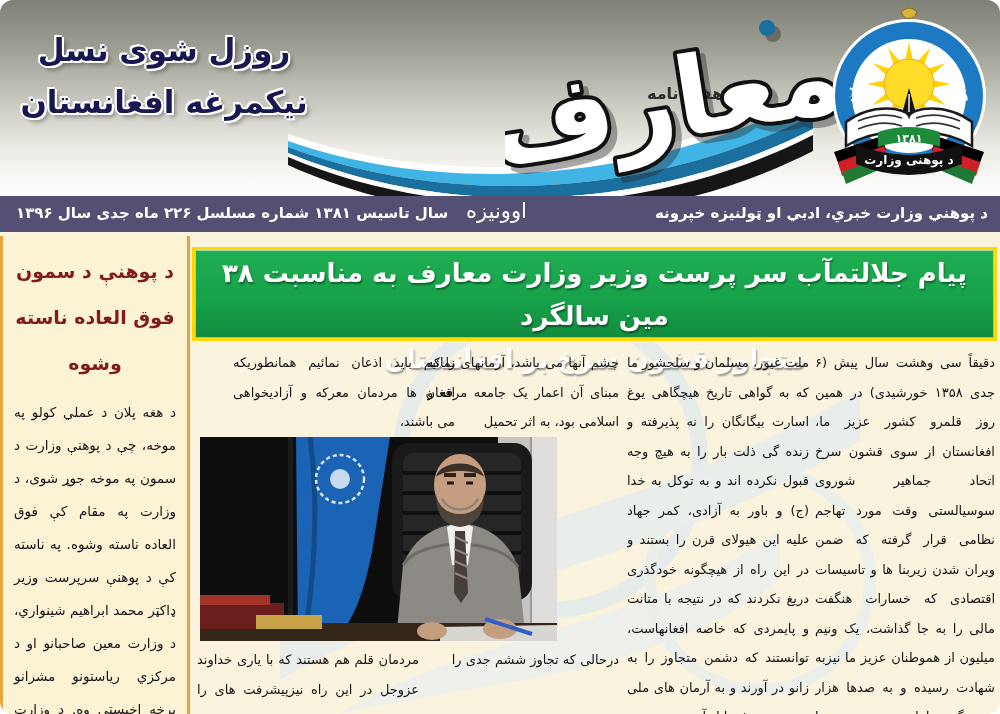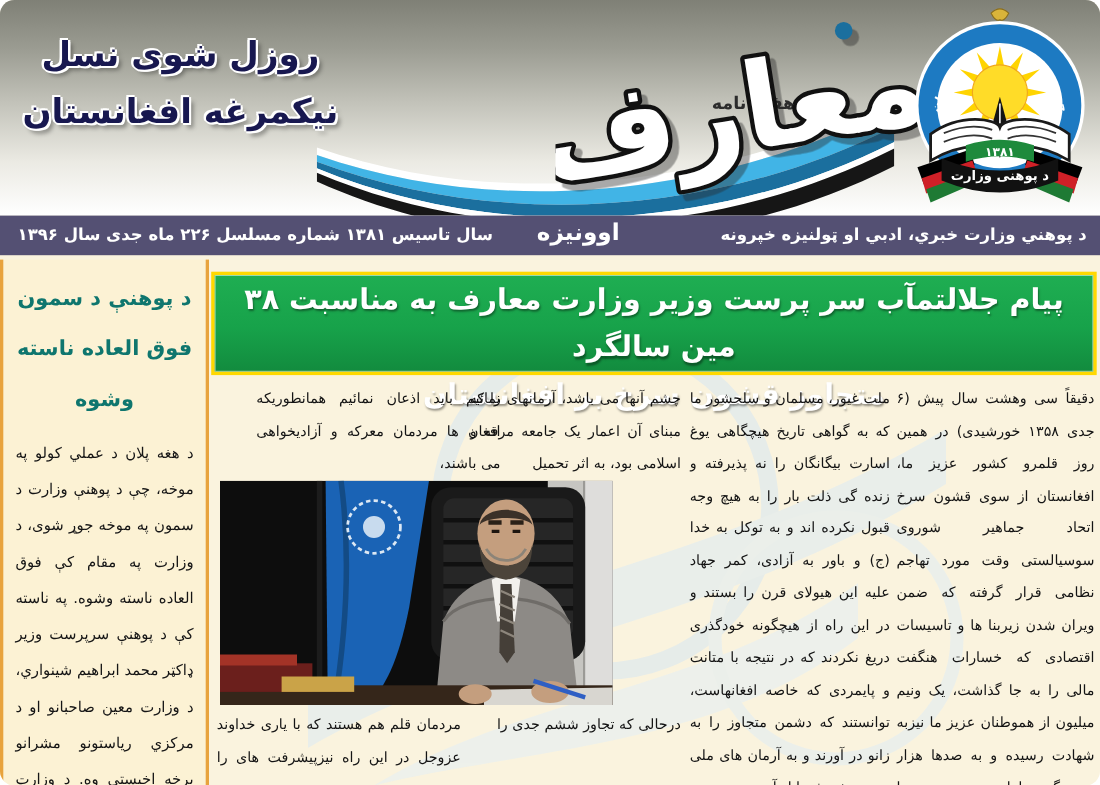--- a/index.html
+++ b/index.html
@@ -16,35 +16,35 @@
   .weekly-fa { position:absolute; left:640px; top:84px; width:90px; font-size:16px; font-weight:bold;
     color:#2c2c2c; text-align:center; direction:rtl; }
   .swoosh { position:absolute; left:288px; top:88px; width:525px; height:108px; }
   .logo-word { position:absolute; left:505px; top:-10px; width:330px; height:206px;
     filter:drop-shadow(6px 6px 0 rgba(40,40,40,.40)); }
   .emblem { position:absolute; left:828px; top:4px; width:162px; height:190px; }
 
   
   .info-bar { position:absolute; left:0; top:196px; width:1000px; height:36px; background:#545073; color:#fff; }
   .ib-left  { position:absolute; left:16px; top:8px; font-size:15px; font-weight:bold; direction:rtl; }
-  .ib-center{ position:absolute; left:488px; top:3px; font-size:21px; font-weight:bold; direction:rtl; }
+  .ib-center{ position:absolute; left:466px; top:3px; font-size:21px; font-weight:normal; direction:rtl; }
   .ib-right { position:absolute; right:12px; top:8px; font-size:15px; font-weight:bold; direction:rtl; }
 
   
   .headline { position:absolute; left:192px; top:247px; width:805px; height:94px;
     background:linear-gradient(180deg,#1fae52 0%,#17a24a 55%,#128b3e 100%);
     border:3px solid #ffd800; box-shadow:inset 0 0 0 1px rgba(255,255,255,.55);
     color:#fff; text-align:center; direction:rtl; font-weight:bold; font-size:26px; line-height:43px;
     padding-top:2px; text-shadow:1px 2px 2px rgba(0,0,0,.4); }
 
   
   .sidebar { position:absolute; left:0; top:236px; width:190px; height:478px; background:#fcf2d4;
     border-left:3px solid #e8a33d; border-right:3px solid #e8a33d; overflow:hidden; z-index:2; }
   .sidebar-title { margin:12px 6px 6px 6px; text-align:center; font-weight:bold; font-size:19px;
-    line-height:46px; color:#0f766e; direction:rtl; }
+    line-height:46px; color:#7f1d1d; direction:rtl; }
   .sidebar-body { padding:4px 11px 0 11px; font-size:13.5px; line-height:33px; color:#151515;
     direction:rtl; text-align:justify; }
 
   
   .col { position:absolute; direction:rtl; text-align:justify; font-size:13px; line-height:29.5px;
     color:#141414; overflow:hidden; z-index:1; }
   .col p + p { text-indent:0; }
   .c1 { left:815px; top:348px; width:180px; height:366px; }
   .c2 { left:627px; top:348px; width:182px; height:366px; }
   .c3t{ left:427px; top:348px; width:192px; height:88px; }

